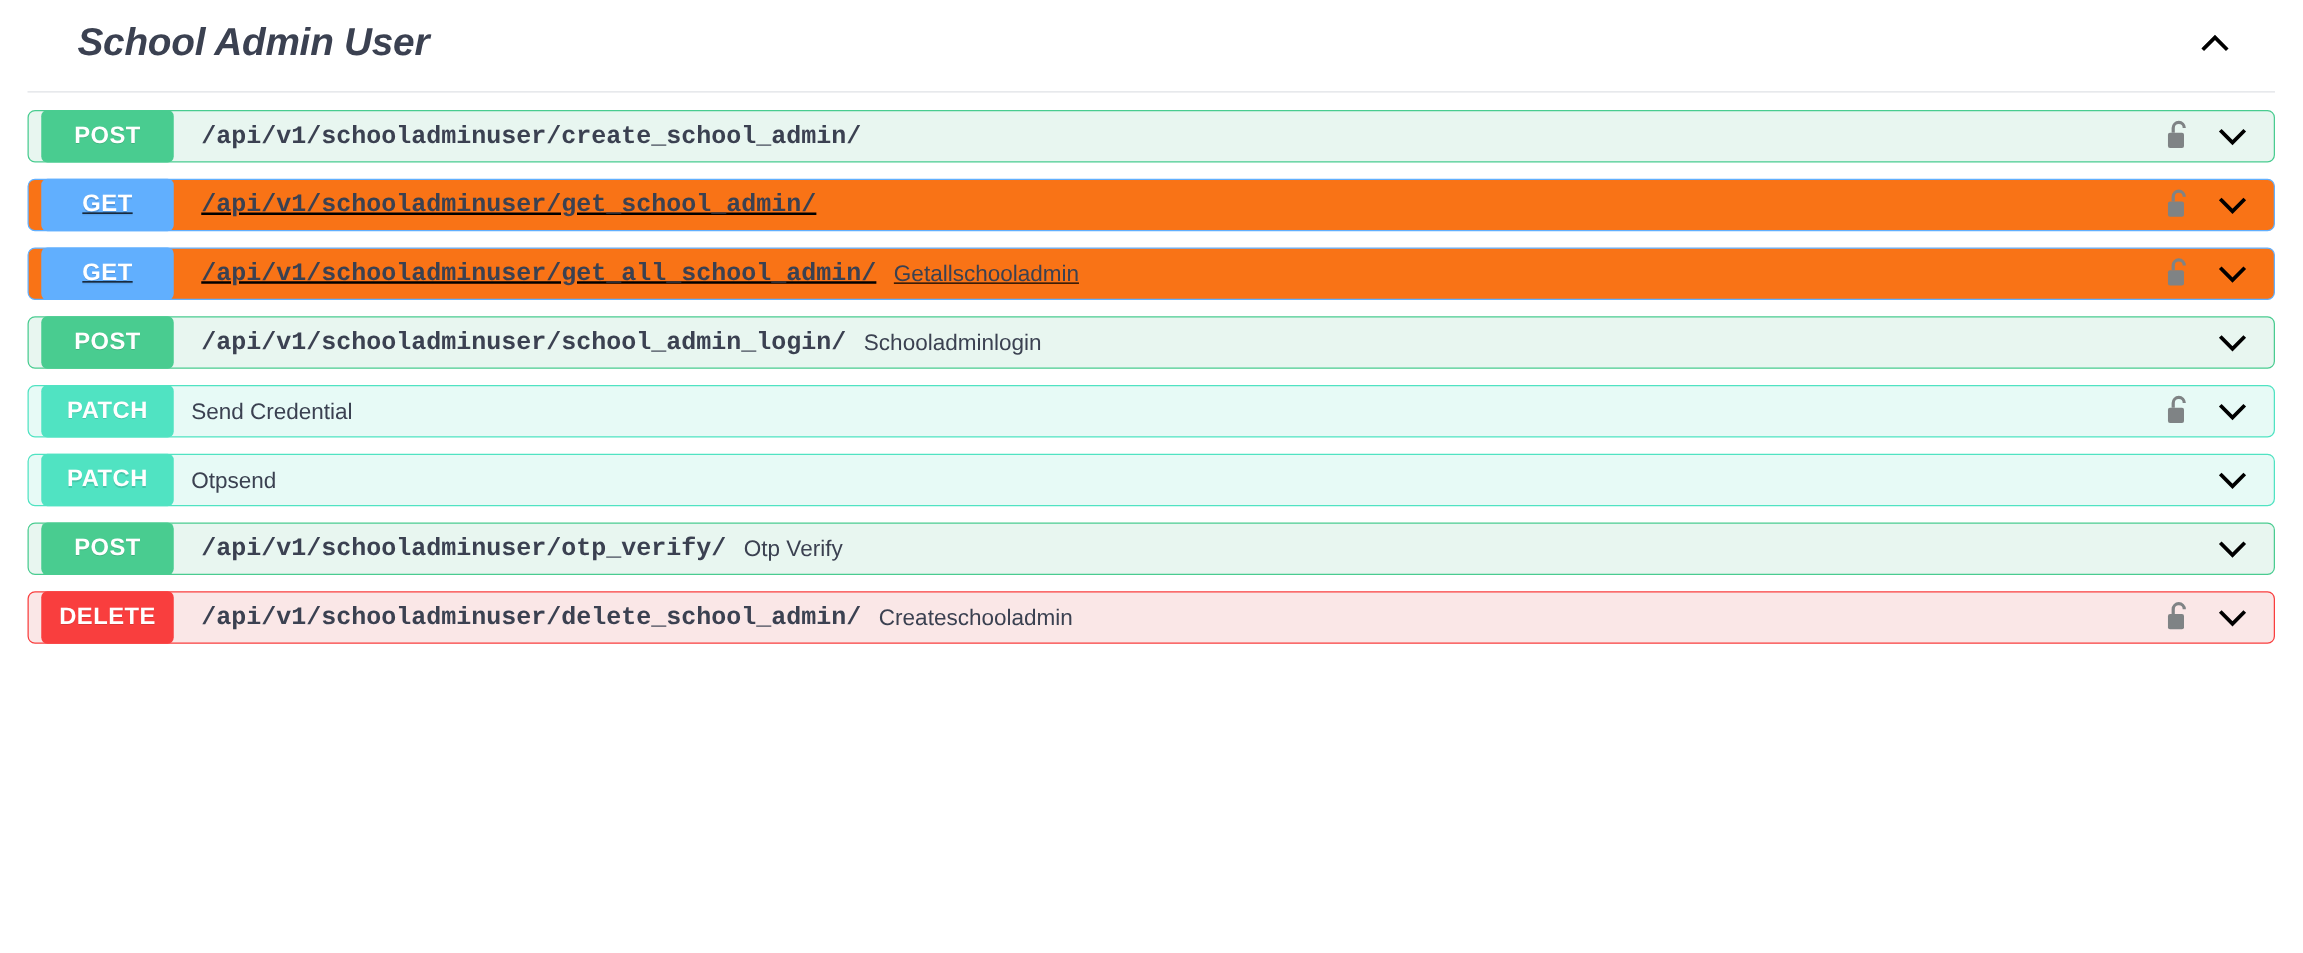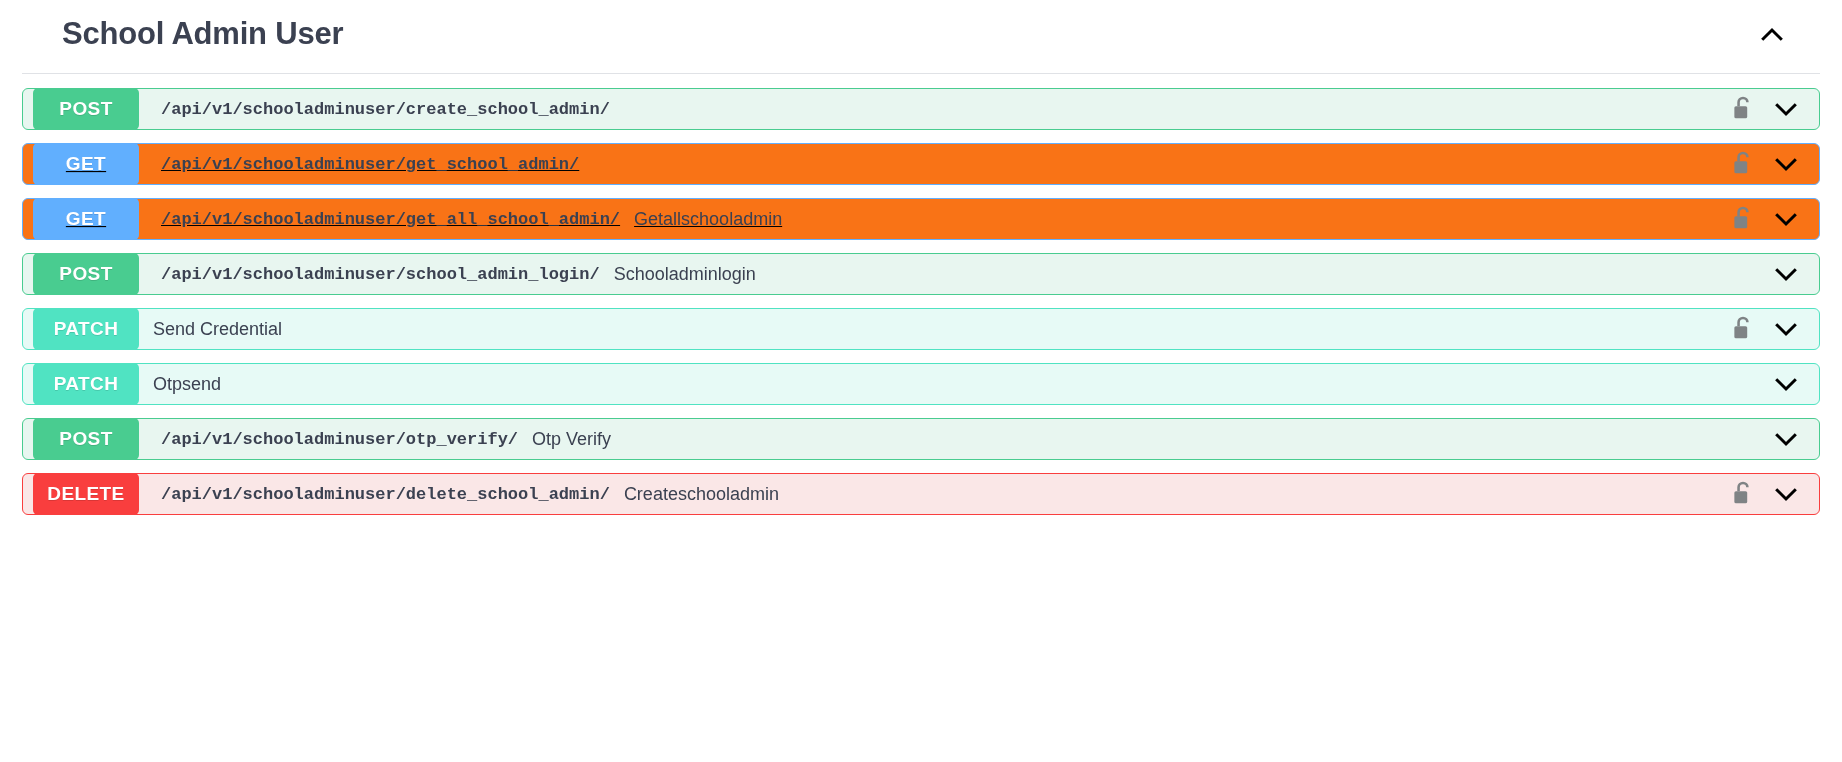--- a/index.html
+++ b/index.html
@@ -27,20 +27,21 @@
     border-bottom: 1px solid #e0e2e6;
     margin: 0 22px 0 22px;
   }
   .tag-title {
     font-size: 31px;
     font-weight: bold;
     color: #3b4151;
     letter-spacing: -0.2px;
     line-height: 1;
     padding-bottom: 6px;
+    font-style: italic;
   }
   .tag-toggle {
     display: flex;
     align-items: center;
     justify-content: center;
     width: 44px;
     height: 44px;
     cursor: pointer;
     padding-bottom: 4px;
   }
@@ -70,21 +71,21 @@
     justify-content: center;
     color: #ffffff;
     font-size: 19px;
     font-weight: bold;
     letter-spacing: 0.4px;
     text-shadow: 0 1px 0 rgba(0,0,0,0.12);
     font-family: "Liberation Sans", sans-serif;
   }
   .op-path {
     font-family: "Liberation Mono", monospace;
-    font-size: 17px;
+    font-size: 20px;
     font-weight: bold;
     color: #3b4151;
     margin-left: 22px;
     white-space: nowrap;
   }
   .op-summary {
     font-size: 18px;
     color: #3b4151;
     margin-left: 14px;
     white-space: nowrap;

